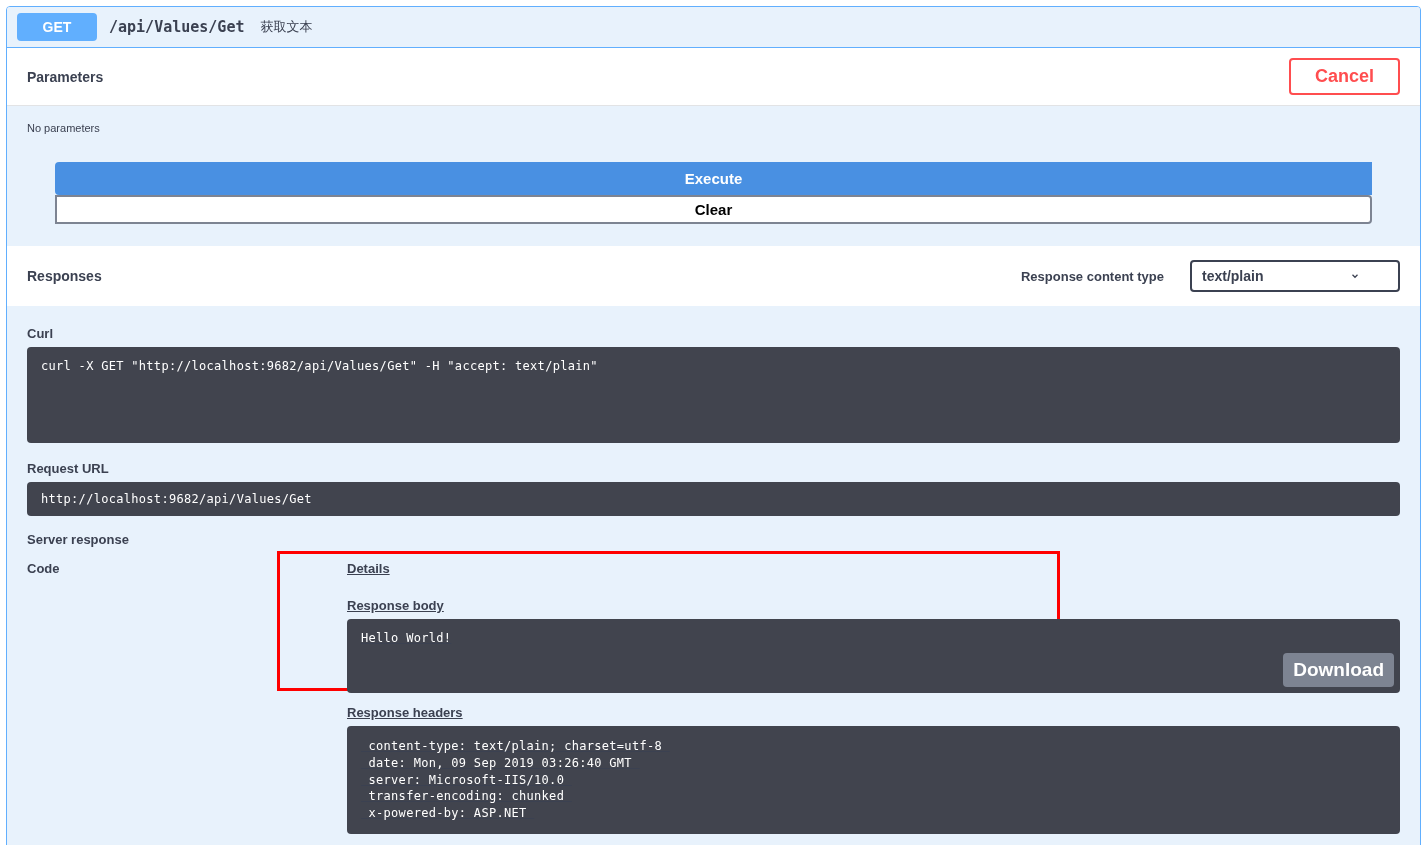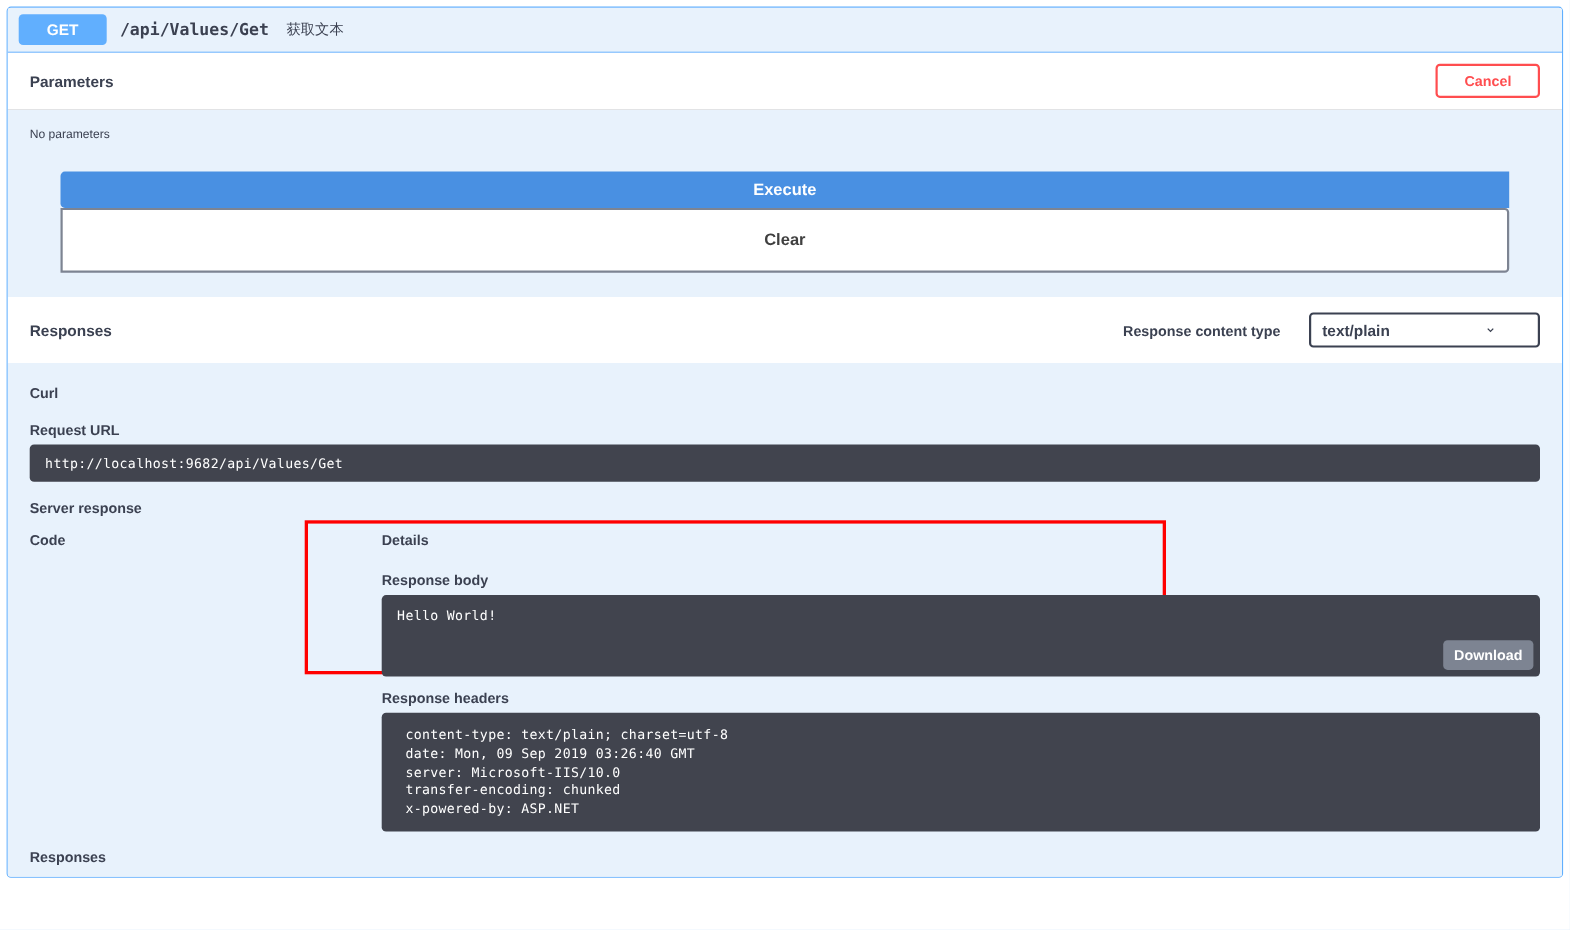--- a/index.html
+++ b/index.html
@@ -57,21 +57,21 @@
       font-weight: 700;
       font-size: 14px;
     }
     .cancel-btn {
       border: 2px solid #ff4d4f;
       color: #ff4d4f;
       background: #fff;
       border-radius: 4px;
       padding: 6px 24px;
       font-weight: 700;
-      font-size: 13px;
+      font-size: 18px;
       cursor: pointer;
     }
     .parameters-body {
       background: #e8f2fc;
       padding: 16px 20px 22px;
     }
     .no-params {
       color: #3b4151;
       font-size: 11px;
       margin-bottom: 28px;
@@ -90,24 +90,24 @@
       border-right: none;
       border-radius: 4px 0 0 4px;
       padding: 8px 0;
       font-weight: 700;
       font-size: 15px;
       cursor: pointer;
     }
     .clear-btn {
       flex: 1;
       background: #fff;
-      color: #404040;
+      color: #000000;
       border: 2px solid #7d8492;
       border-radius: 0 4px 4px 0;
-      padding: 19px 0;
+      padding: 4px 0;
       font-weight: 700;
       font-size: 15px;
       cursor: pointer;
     }
     .responses-header {
       display: flex;
       align-items: center;
       justify-content: space-between;
       padding: 14px 20px;
       background: #fff;
@@ -174,20 +174,21 @@
     .response-grid {
       display: flex;
       margin-top: 14px;
     }
     .code-col {
       width: 320px;
     }
     .details-col {
       flex: 1;
       position: relative;
+      text-decoration: underline;
     }
     .col-header {
       font-weight: 700;
       font-size: 13px;
       margin-bottom: 22px;
     }
     .status-code {
       font-size: 15px;
     }
     .red-highlight {
@@ -209,21 +210,21 @@
     .download-btn {
       position: absolute;
       right: 6px;
       bottom: 6px;
       background: #7d8492;
       color: #fff;
       border: none;
       border-radius: 4px;
       padding: 6px 10px;
       font-weight: 700;
-      font-size: 13px;
+      font-size: 19px;
       cursor: pointer;
     }
     .headers-block {
       background: #41444e;
       color: #fff;
       font-family: monospace;
       font-size: 12px;
       border-radius: 4px;
       padding: 12px 14px;
       white-space: pre;
@@ -274,20 +275,21 @@
         <svg class="chevron" viewBox="0 0 24 24" fill="none" stroke="#3b4151" stroke-width="3">
             <polyline points="6 9 12 15 18 9"></polyline>
           </svg>
       </div>
     </div>
   </div>
 
   <div class="responses-body">
 
     <span class="sub-label">Curl</span>
+    <div class="code-block">curl -X GET "http://localhost:9682/api/Values/Get" -H "accept: text/plain"</div>
 
     <div class="section-gap">
       <span class="sub-label">Request URL</span>
       <div class="code-block small">http://localhost:9682/api/Values/Get</div>
     </div>
 
     <div class="server-response-label">Server response</div>
 
     <div class="response-grid">
       <div class="code-col">

